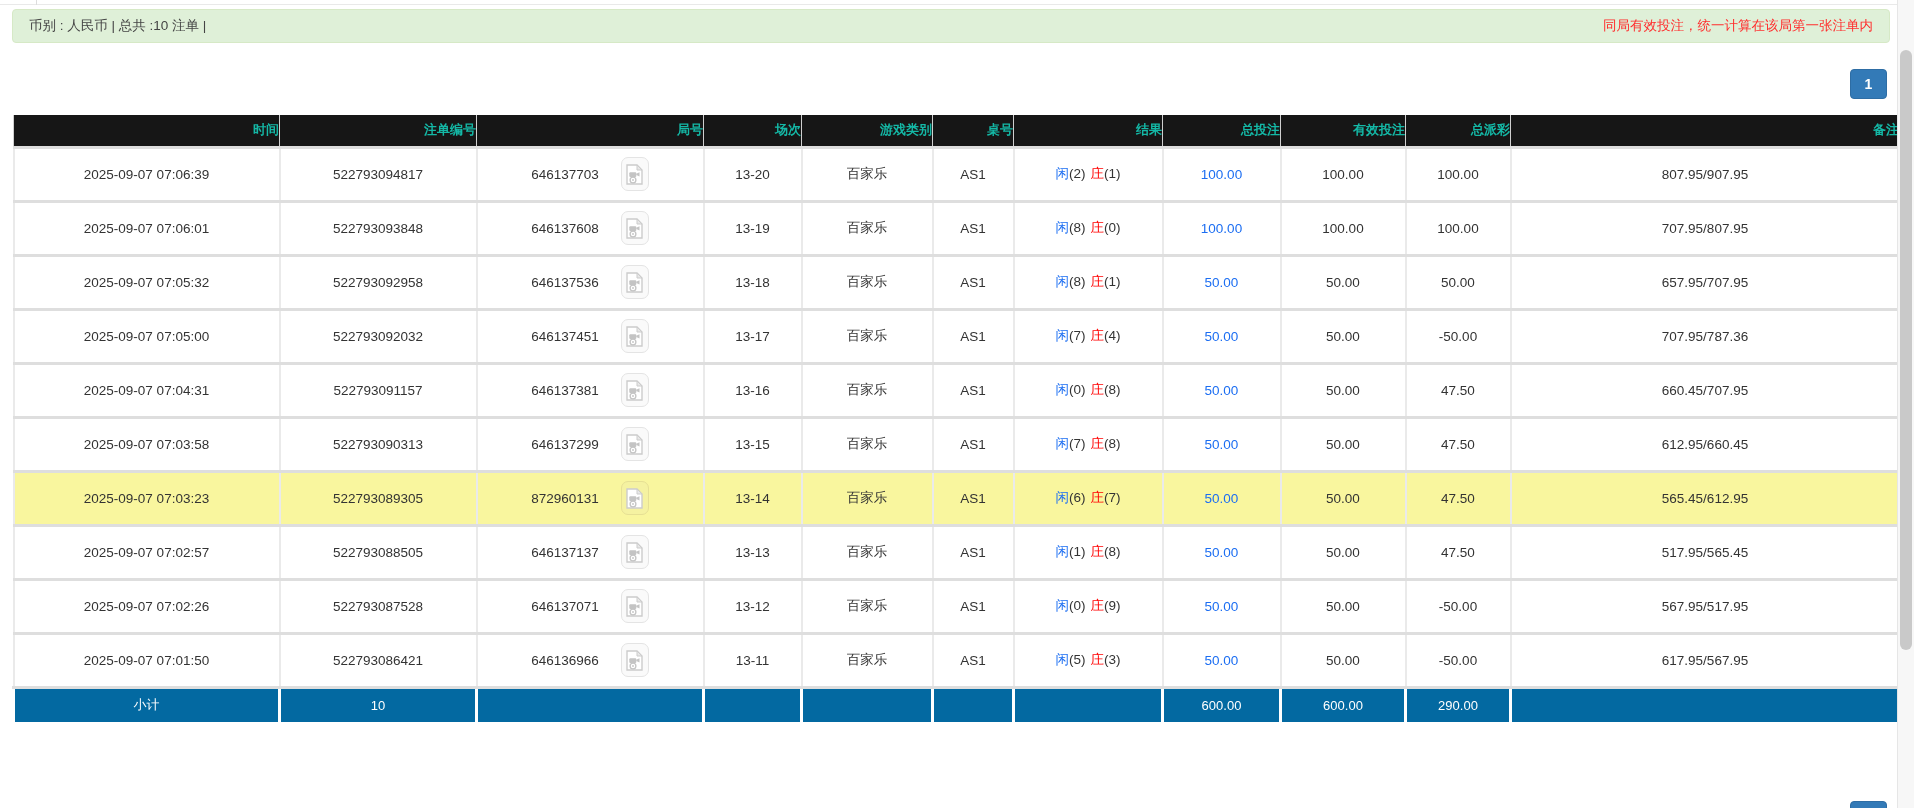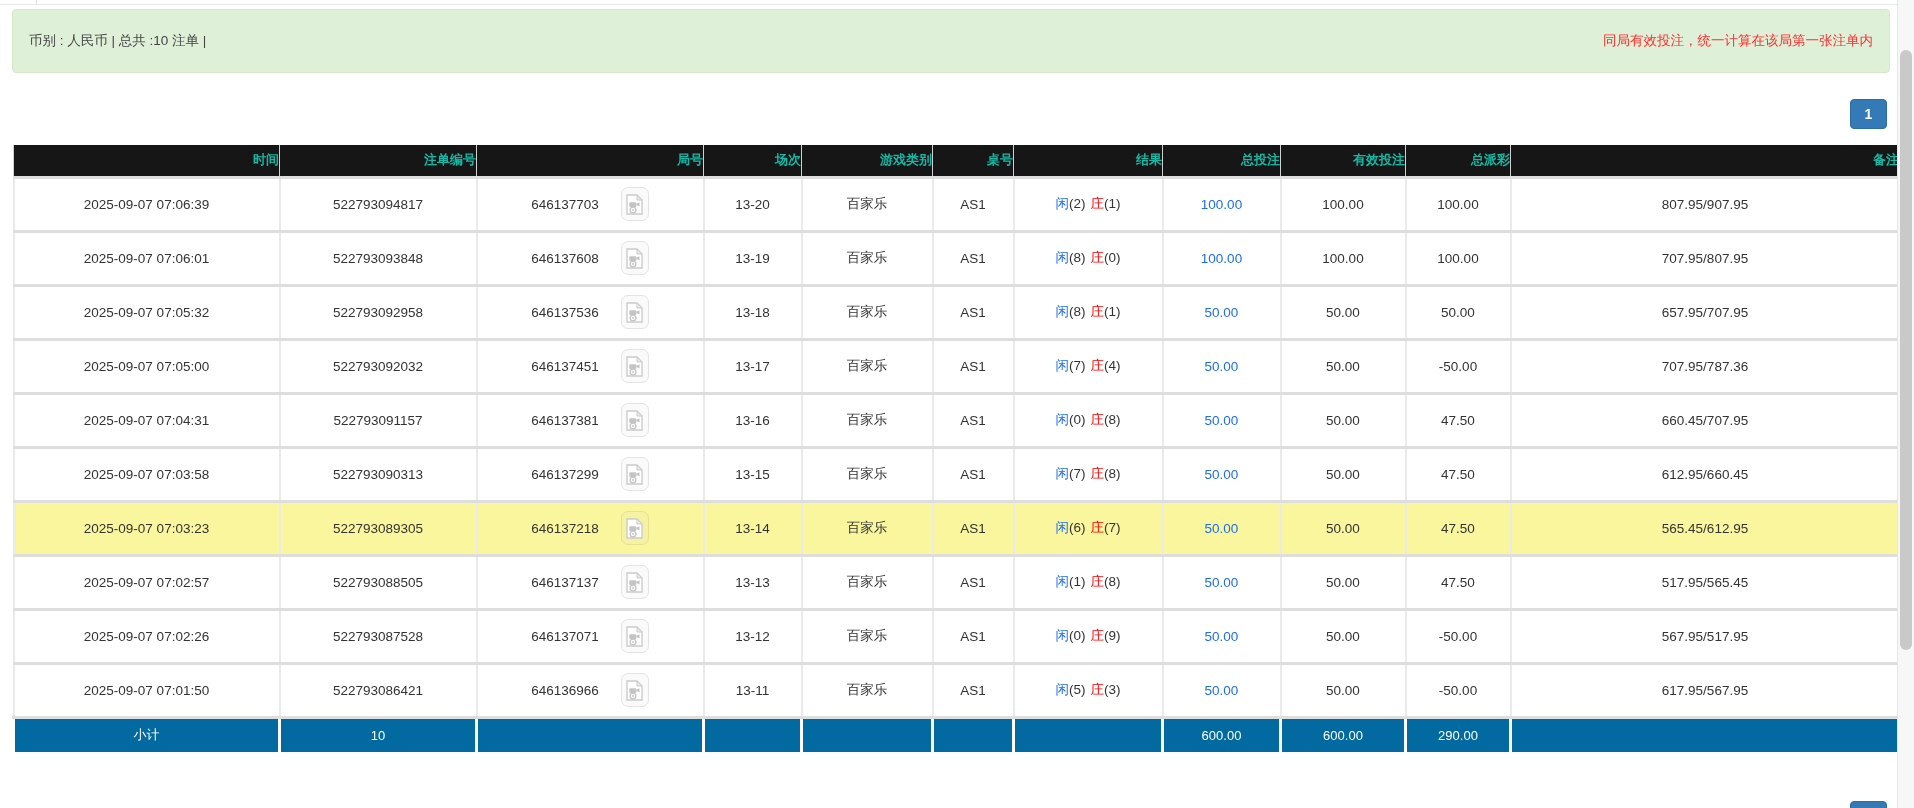--- a/index.html
+++ b/index.html
@@ -1,21 +1,21 @@
 <!DOCTYPE html>
 <html><head>
 <meta charset="utf-8">
 <style>
   * { margin:0; padding:0; box-sizing:border-box; }
   html,body { width:1914px; height:808px; overflow:hidden; background:#fff;
     font-family:"Liberation Sans","DejaVu Sans",sans-serif; }
   .top-line { height:5px; border-bottom:1px solid #e9e9e9; }
   .top-tick { position:absolute; left:36px; top:0; width:1px; height:5px; background:#ddd; }
 
-  .info-bar { margin:4px 24px 0 12px; height:64px; background:#dff0d8;
+  .info-bar { margin:4px 24px 0 12px; height:34px; background:#dff0d8;
     border:1px solid #d6e9c6; border-radius:4px; display:flex; align-items:center;
     justify-content:space-between; padding:0 16px; }
   .info-left { font-size:13.5px; color:#444; }
   .info-right { font-size:13.5px; color:#ff2d2d; }
 
   .pager-row { display:flex; justify-content:flex-end; margin:26px 27px 0 0; }
   .page-btn { width:37px; height:30px; background:#337ab7; border:1px solid #2e6da4;
     border-radius:4px; color:#fff; font-size:14px; font-weight:bold;
     display:flex; align-items:center; justify-content:center; cursor:pointer; }
   .page-btn-bottom { position:absolute; left:1850px; top:801px; }
@@ -284,21 +284,21 @@
     <td>50.00</td>
     <td>47.50</td>
     <td>612.95/660.45</td>
   </tr>
 
   <tr class="highlight">
     <td>2025-09-07 07:03:23</td>
     <td>522793089305</td>
     <td>
       <span class="round-wrap">
-        <span>646137218</span>
+        <span>872960131</span>
         <span class="video-btn">
           <svg width="17" height="21" viewBox="0 0 17 21">
             <path d="M1 1 h10 l5 5 v14 h-15 z" fill="#ffffff" stroke="#cccccc" stroke-width="1.4"></path>
             <path d="M11 1 l5 5 h-5 z" fill="#e8e8e8" stroke="#cccccc" stroke-width="1"></path>
             <rect x="3.3" y="8.3" width="7" height="4.8" rx="1" fill="#c4c4c4"></rect>
             <path d="M10.3 9.8 l3.2-1.6 v4.4 l-3.2-1.6 z" fill="#c4c4c4"></path>
             <circle cx="7" cy="16" r="2.9" fill="none" stroke="#c4c4c4" stroke-width="1.3"></circle>
             <circle cx="7" cy="16" r="0.9" fill="#c4c4c4"></circle>
           </svg>
         </span>

